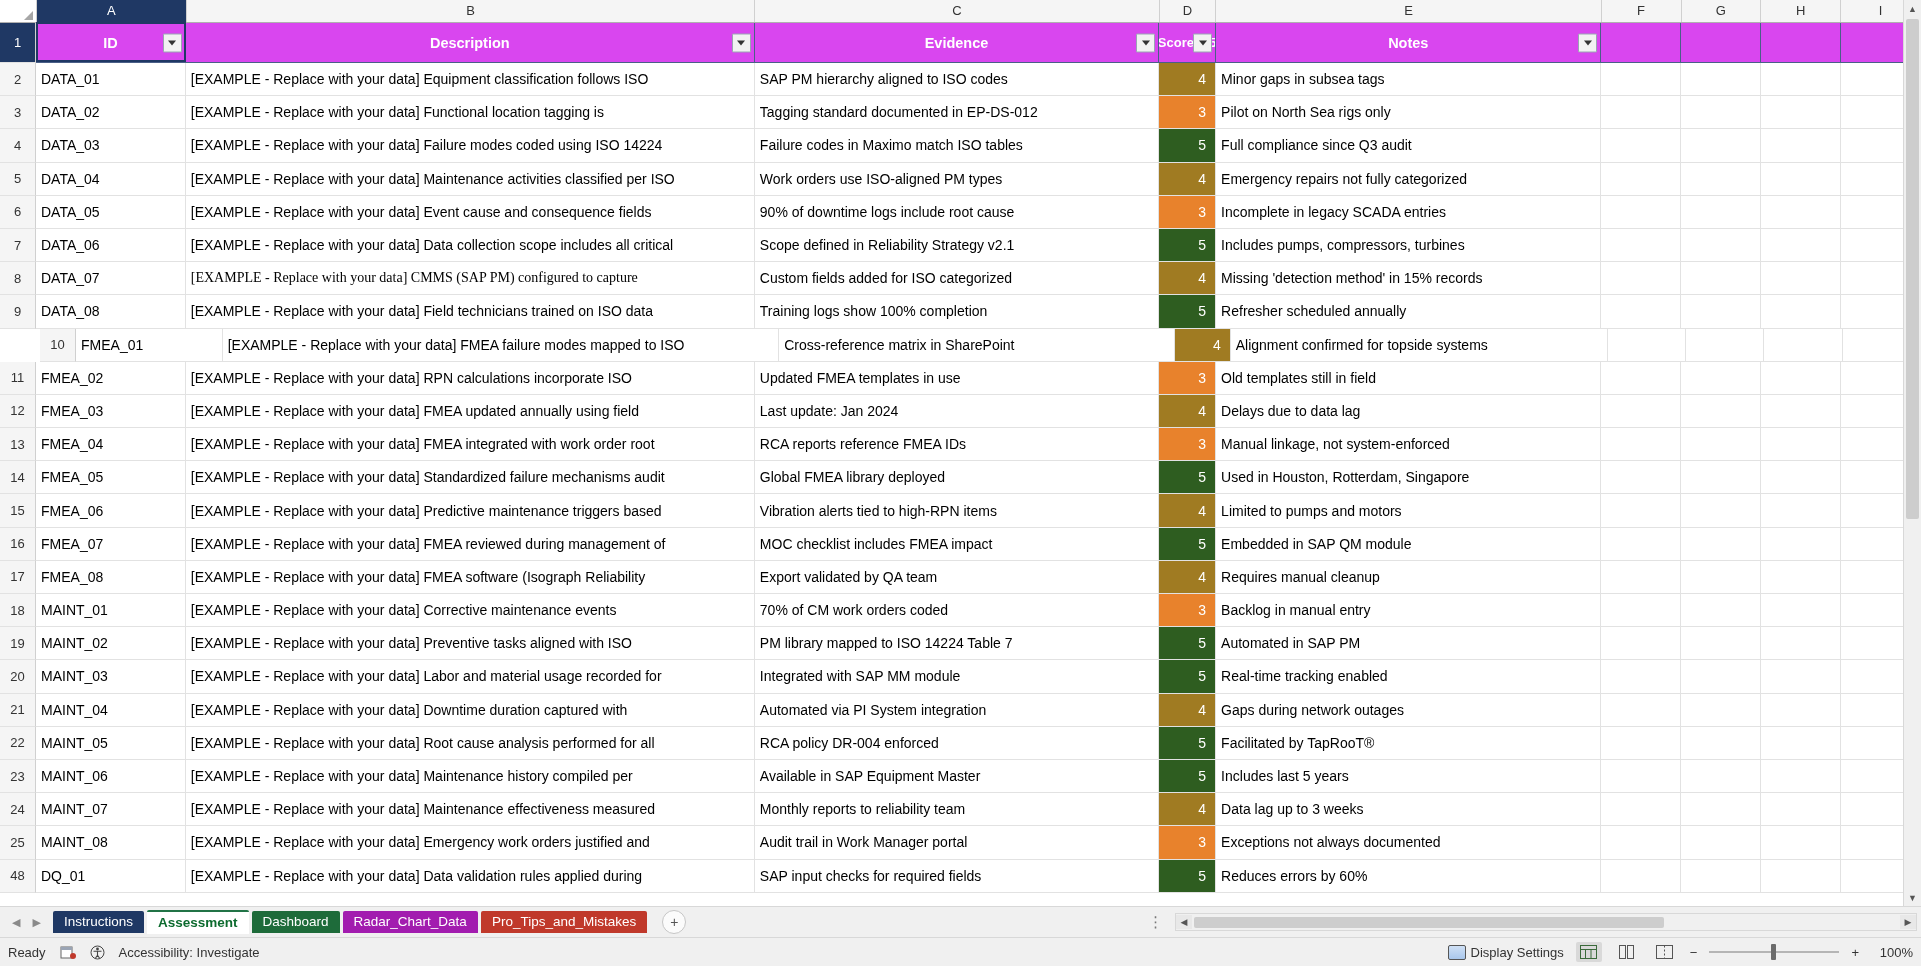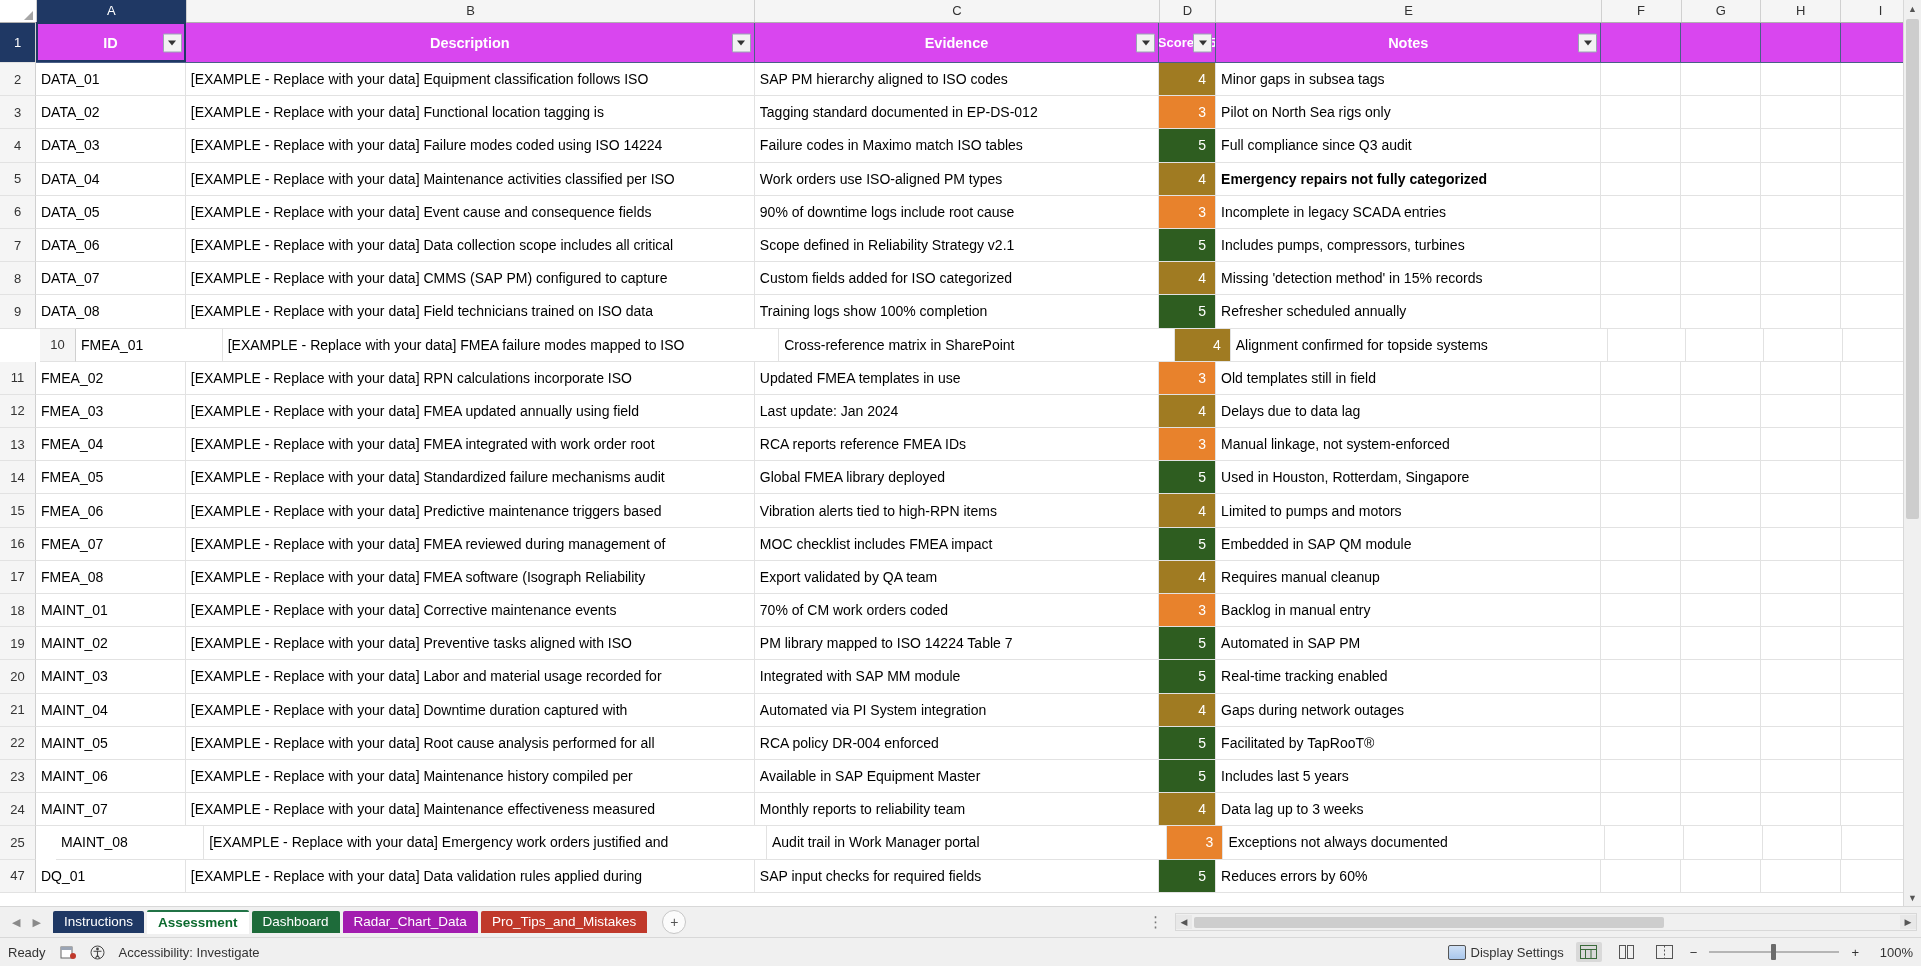--- a/index.html
+++ b/index.html
@@ -445,21 +445,21 @@
           <div class="cell empty" style="width: 80px;"></div>
           <div class="cell empty" style="width: 80px;"></div>
           <div class="cell empty" style="width: 80px;"></div>
         </div>
         <div class="row" style="height: 33.2px;">
           <div class="rowhead">5</div>
           <div class="cell" style="width: 150px;">DATA_04</div>
           <div class="cell" style="width: 570px;">[EXAMPLE - Replace with your data] Maintenance activities classified per ISO</div>
           <div class="cell" style="width: 405px;">Work orders use ISO-aligned PM types</div>
           <div class="cell num" style="width: 57px; background: rgb(160, 123, 34);">4</div>
-          <div class="cell" style="width: 386px; font-weight: bold;">Emergency repairs not fully categorized</div>
+          <div class="cell" style="width: 386px;">Emergency repairs not fully categorized</div>
           <div class="cell empty" style="width: 80px;"></div>
           <div class="cell empty" style="width: 80px;"></div>
           <div class="cell empty" style="width: 80px;"></div>
           <div class="cell empty" style="width: 80px;"></div>
         </div>
         <div class="row" style="height: 33.2px;">
           <div class="rowhead">6</div>
           <div class="cell" style="width: 150px;">DATA_05</div>
           <div class="cell" style="width: 570px;">[EXAMPLE - Replace with your data] Event cause and consequence fields</div>
           <div class="cell" style="width: 405px;">90% of downtime logs include root cause</div>
@@ -478,21 +478,21 @@
           <div class="cell num" style="width: 57px; background: rgb(46, 93, 32);">5</div>
           <div class="cell" style="width: 386px;">Includes pumps, compressors, turbines</div>
           <div class="cell empty" style="width: 80px;"></div>
           <div class="cell empty" style="width: 80px;"></div>
           <div class="cell empty" style="width: 80px;"></div>
           <div class="cell empty" style="width: 80px;"></div>
         </div>
         <div class="row" style="height: 33.2px;">
           <div class="rowhead">8</div>
           <div class="cell" style="width: 150px;">DATA_07</div>
-          <div class="cell" style="width: 570px;">[EXAMPLE - Replace with your data] CMMS (SAP PM) configured to capture</div>
+          <div class="cell" style="width: 570px; font-family: Liberation Serif, serif;">[EXAMPLE - Replace with your data] CMMS (SAP PM) configured to capture</div>
           <div class="cell" style="width: 405px;">Custom fields added for ISO categorized</div>
           <div class="cell num" style="width: 57px; background: rgb(160, 123, 34);">4</div>
           <div class="cell" style="width: 386px;">Missing 'detection method' in 15% records</div>
           <div class="cell empty" style="width: 80px;"></div>
           <div class="cell empty" style="width: 80px;"></div>
           <div class="cell empty" style="width: 80px;"></div>
           <div class="cell empty" style="width: 80px;"></div>
         </div>
         <div class="row" style="height: 33.2px;">
           <div class="rowhead">9</div>
@@ -681,32 +681,32 @@
           <div class="cell" style="width: 405px;">Monthly reports to reliability team</div>
           <div class="cell num" style="width: 57px; background: rgb(160, 123, 34);">4</div>
           <div class="cell" style="width: 386px;">Data lag up to 3 weeks</div>
           <div class="cell empty" style="width: 80px;"></div>
           <div class="cell empty" style="width: 80px;"></div>
           <div class="cell empty" style="width: 80px;"></div>
           <div class="cell empty" style="width: 80px;"></div>
         </div>
         <div class="row" style="height: 33.2px;">
           <div class="rowhead">25</div>
-          <div class="cell" style="width: 150px; margin-left: 20px;">MAINT_08</div>
+          <div class="cell" style="width: 150px;">MAINT_08</div>
           <div class="cell" style="width: 570px;">[EXAMPLE - Replace with your data] Emergency work orders justified and</div>
           <div class="cell" style="width: 405px;">Audit trail in Work Manager portal</div>
           <div class="cell num" style="width: 57px; background: rgb(232, 130, 44);">3</div>
           <div class="cell" style="width: 386px;">Exceptions not always documented</div>
           <div class="cell empty" style="width: 80px;"></div>
           <div class="cell empty" style="width: 80px;"></div>
           <div class="cell empty" style="width: 80px;"></div>
           <div class="cell empty" style="width: 80px;"></div>
         </div>
         <div class="row" style="height: 33.2px;">
-          <div class="rowhead">47</div>
+          <div class="rowhead">48</div>
           <div class="cell" style="width: 150px;">DQ_01</div>
           <div class="cell" style="width: 570px;">[EXAMPLE - Replace with your data] Data validation rules applied during</div>
           <div class="cell" style="width: 405px;">SAP input checks for required fields</div>
           <div class="cell num" style="width: 57px; background: rgb(46, 93, 32);">5</div>
           <div class="cell" style="width: 386px;">Reduces errors by 60%</div>
           <div class="cell empty" style="width: 80px;"></div>
           <div class="cell empty" style="width: 80px;"></div>
           <div class="cell empty" style="width: 80px;"></div>
           <div class="cell empty" style="width: 80px;"></div>
         </div>

